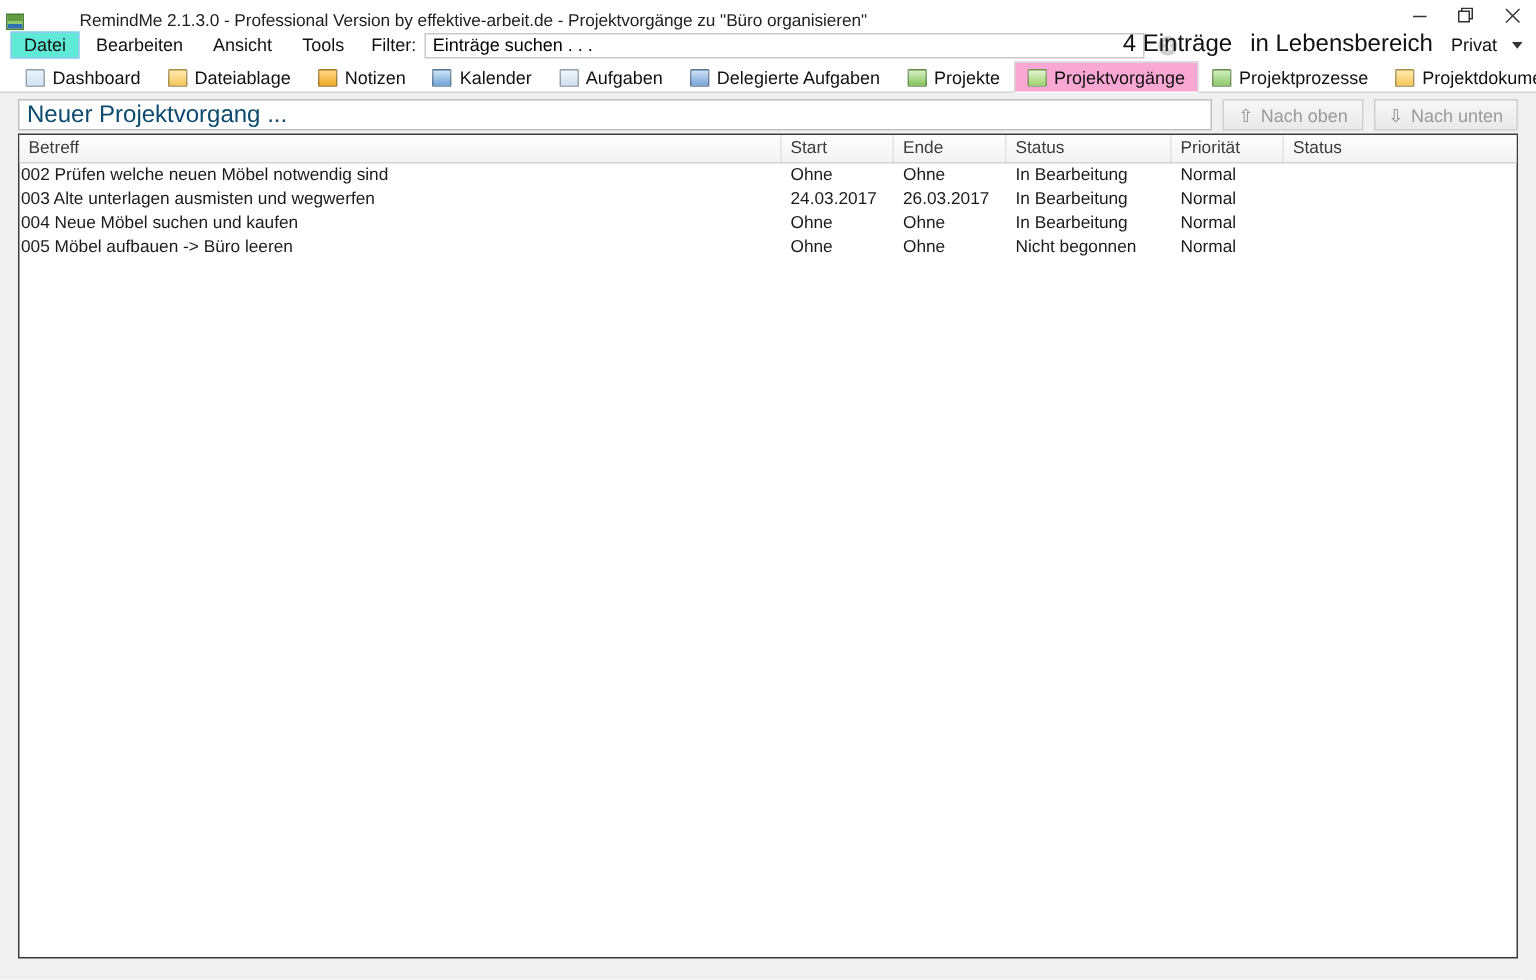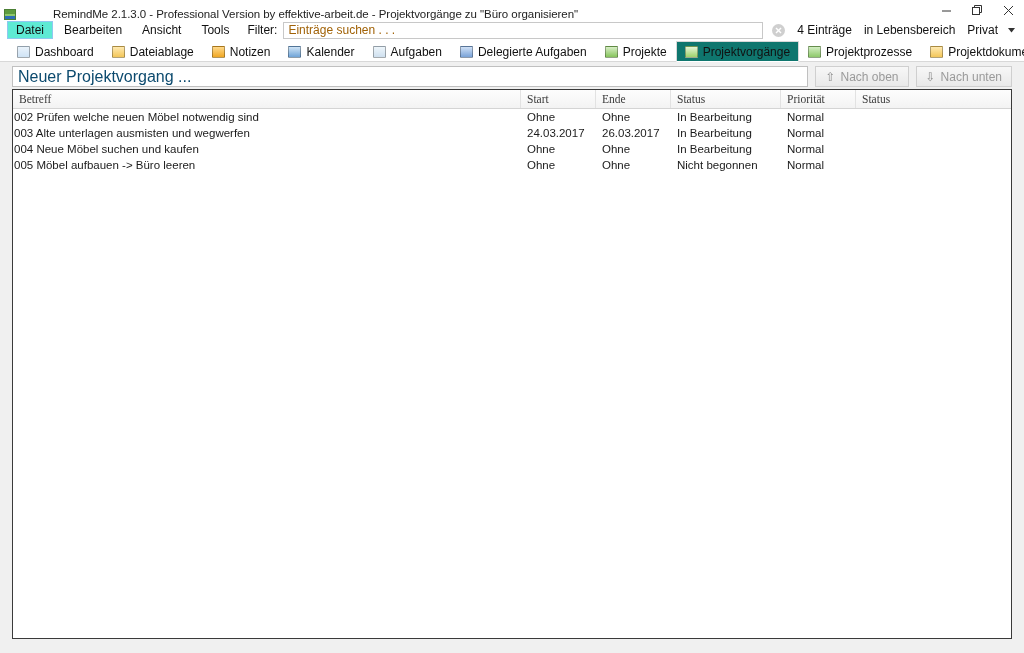--- a/index.html
+++ b/index.html
@@ -38,48 +38,48 @@
     font-size:12px;color:#111;padding:2px 9px;margin:0 1px;white-space:nowrap;
   }
   .menu-item.active{
     background:#5eead4;border:1px solid #90c8f0;padding:1px 8px;
   }
   .filter-label{font-size:12px;color:#111;margin-left:8px;margin-right:6px;}
   .filter-box{
     width:480px;height:17px;background:#fff;border:1px solid #c8c8c8;
     display:flex;align-items:center;padding:0 4px;box-sizing:border-box;
   }
-  .filter-box span{font-size:12px;color:#a16207;}
+  .filter-box span{font-size:12px;color:#000000;}
   .clear-btn{
     width:13px;height:13px;border-radius:50%;background:#cfcfcf;
     margin-left:9px;display:flex;align-items:center;justify-content:center;
   }
   .clear-btn svg{display:block;}
   .menu-right{
     position:absolute;right:0;top:0;height:20px;display:flex;align-items:center;
   }
-  .mr-text{font-size:12px;color:#111;margin-right:12px;white-space:nowrap;}
+  .mr-text{font-size:16px;color:#111;margin-right:12px;white-space:nowrap;}
   .mr-select{font-size:12px;color:#111;margin-right:6px;white-space:nowrap;}
   .caret{
     width:14px;height:20px;display:flex;align-items:center;justify-content:center;
   }
 
   
   .tabstrip{
     position:absolute;left:0;top:41px;width:1024px;height:21px;
     background:#ffffff;display:flex;align-items:flex-end;
     border-bottom:1px solid #d8d8d8;box-sizing:border-box;
   }
   .tab{
     display:flex;align-items:center;height:20px;padding:0 8px;
     font-size:12px;color:#111;white-space:nowrap;box-sizing:border-box;
     border:1px solid transparent;border-bottom:none;
   }
   .tab.active{
-    background:#0f766e;border:1px solid #d8d8d8;border-bottom:1px solid #ffffff;
+    background:#f9a8d4;border:1px solid #d8d8d8;border-bottom:1px solid #ffffff;
     margin-bottom:-1px;height:21px;
   }
   .tab .ticon{
     width:13px;height:12px;margin-right:5px;flex:none;
     border:1px solid rgba(0,0,0,.30);box-sizing:border-box;border-radius:1px;
   }
   .ic-dashboard{background:linear-gradient(#eaf3fb,#cfe3f5);border-color:#8aa9c4;}
   .ic-folder{background:linear-gradient(#ffe9b0,#f3c659);border-color:#c59a2e;}
   .ic-notes{background:linear-gradient(#ffd98a,#f0a723);border-color:#c8801a;}
   .ic-calendar{background:linear-gradient(#cfe4f6,#6fa4d8);border-color:#39648f;}
@@ -113,21 +113,20 @@
 
   
   .listpanel{
     position:absolute;left:12px;top:27px;width:1000px;height:550px;
     background:#ffffff;border:1px solid #3a3a3a;box-sizing:border-box;
   }
   .listhead{
     height:18px;display:flex;align-items:stretch;
     background:linear-gradient(#fdfdfd,#f3f3f3);
     border-bottom:1px solid #d4d4d4;
-    font-family:Liberation Serif, serif;
   }
   .hc{
     display:flex;align-items:center;font-size:11.5px;color:#3b3b3b;
     padding-left:6px;box-sizing:border-box;border-right:1px solid #e2e2e2;
     white-space:nowrap;overflow:hidden;
   }
   .hc:last-child{border-right:none;}
   .rows{position:relative;}
   .row{height:16px;display:flex;align-items:center;}
   .cell{

